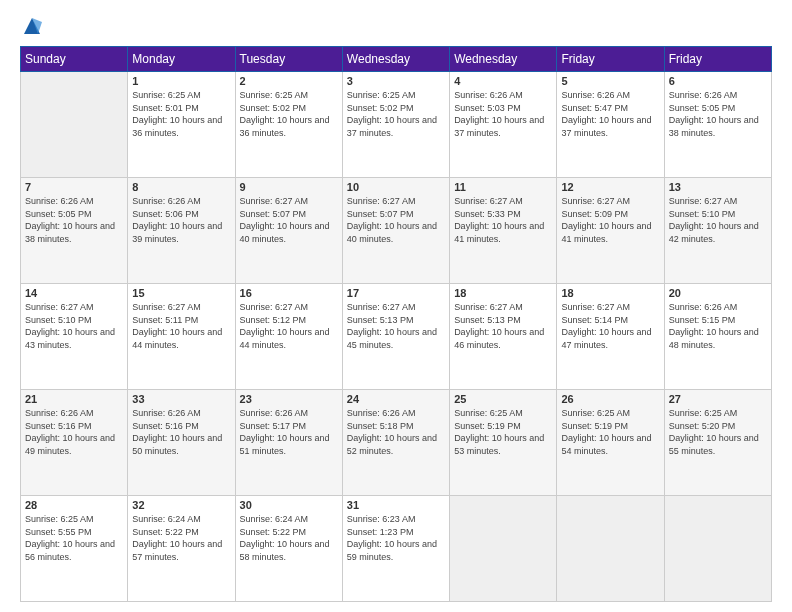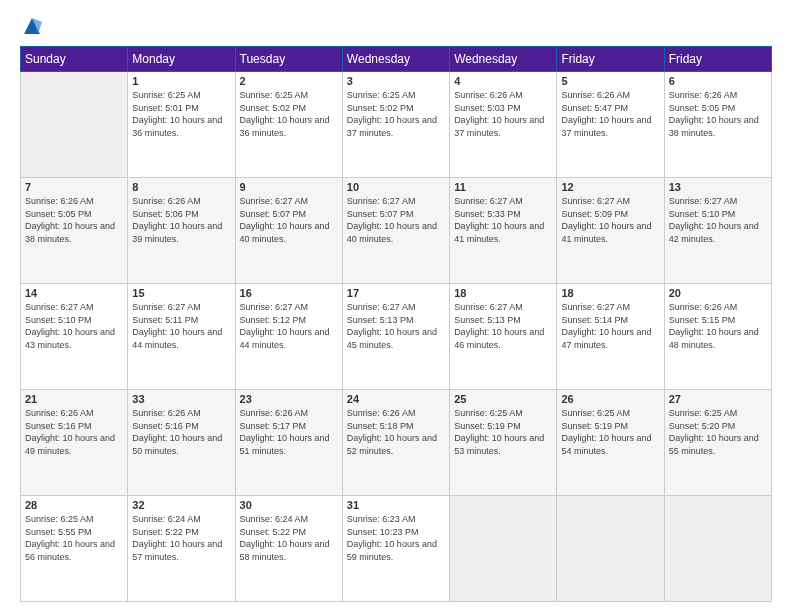--- a/index.html
+++ b/index.html
@@ -389,21 +389,21 @@
 <div class="day-info">
   <span>Sunrise: 6:24 AM</span><br>
   <span>Sunset: 5:22 PM</span><br>
   <span>Daylight: 10 hours and 58 minutes.</span>
 </div>
           </td>
           <td>
             <span class="day-number">31</span>
 <div class="day-info">
   <span>Sunrise: 6:23 AM</span><br>
-  <span>Sunset: 10:23 PM</span><br>
+  <span>Sunset: 1:23 PM</span><br>
   <span>Daylight: 10 hours and 59 minutes.</span>
 </div>
           </td>
           <td class="empty"></td>
           <td class="empty"></td>
           <td class="empty"></td>
         </tr>
       </tbody>
   </table>
 </div>

